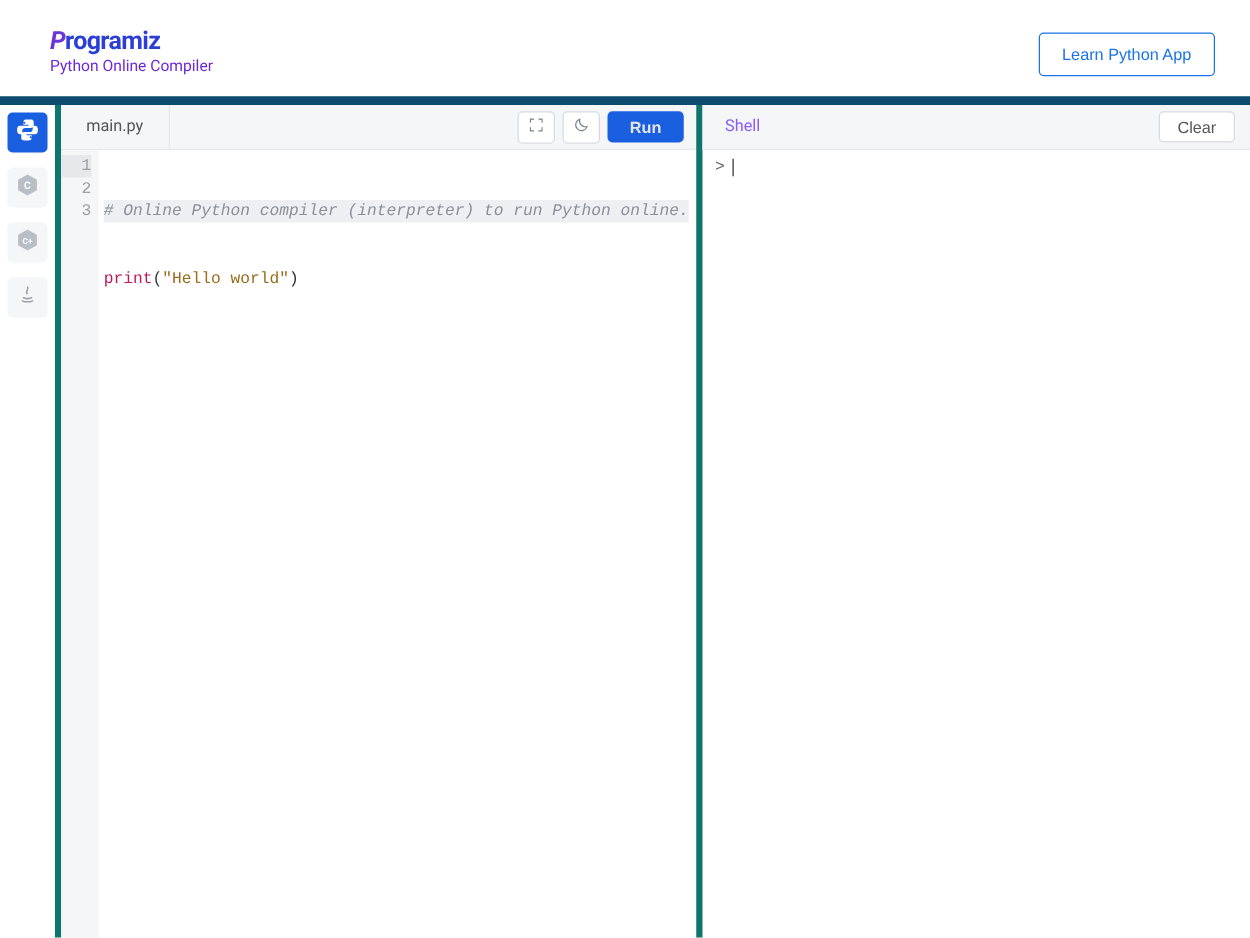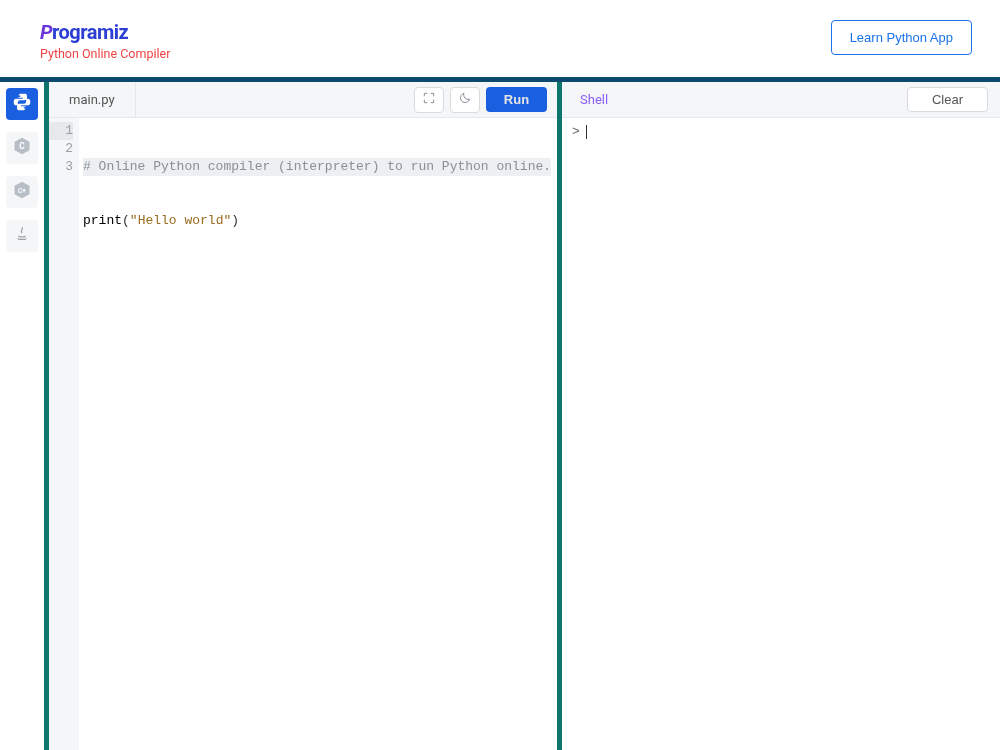--- a/index.html
+++ b/index.html
@@ -6,35 +6,35 @@
     body {
       font-family: -apple-system, BlinkMacSystemFont, "Segoe UI", Roboto, sans-serif;
       background: #fff;
       width: 1000px;
       height: 750px;
       overflow: hidden;
     }
     .header {
       display: flex;
       justify-content: space-between;
-      align-items: flex-start;
+      align-items: flex-end;
       padding: 20px 28px 16px 40px;
-      border-bottom: 5px solid #0c4a6e;
+      border-bottom: 7px solid #0c4a6e;
     }
     .brand { display: flex; flex-direction: column; }
     .logo {
       font-size: 20px;
       font-weight: 700;
       color: #2b3fd4;
       letter-spacing: -0.5px;
     }
     .logo .p-accent { color: #6a36d9; font-style: italic; }
     .subtitle {
       font-size: 12.5px;
-      color: #ef4444;
+      color: #6d28d9;
       margin-top: 2px;
     }
     .learn-btn {
       border: 1px solid #1a73e8;
       color: #1a73e8;
       background: #fff;
       padding: 9px 18px;
       border-radius: 4px;
       font-size: 13px;
       cursor: pointer;
@@ -120,21 +120,21 @@
       border-radius: 4px;
       font-size: 13px;
       font-weight: 600;
       margin-right: 10px;
       cursor: pointer;
     }
     .clear-btn {
       border: 1px solid #d7dbe0;
       background: #fff;
       color: #555;
-      padding: 4px 24px;
+      padding: 4px 14px;
       border-radius: 4px;
       font-size: 13px;
       margin-right: 12px;
       cursor: pointer;
     }
     .editor-body {
       flex: 1;
       display: flex;
       font-family: "SFMono-Regular", Consolas, "Courier New", monospace;
       font-size: 13px;
@@ -150,22 +150,22 @@
     .gutter div { height: 18px; }
     .gutter .hl { background: #e6e8eb; }
     .code {
       flex: 1;
       padding: 4px 6px 0 4px;
       color: #333;
       white-space: pre;
     }
     .code .line { height: 18px; }
     .code .line.hl { background: #edeff2; }
-    .tok-comment { color: #8a8f98; }
-    .tok-func { color: #000000; }
+    .tok-comment { color: #8a8f98; font-style: italic; }
+    .tok-func { color: #be185d; }
     .tok-string { color: #9a6b1d; }
     .shell-body {
       flex: 1;
       padding: 6px 10px 0 10px;
       font-family: "SFMono-Regular", Consolas, "Courier New", monospace;
       font-size: 13px;
       color: #666;
     }
     .shell-prompt { display: inline-block; }
     .cursor {

